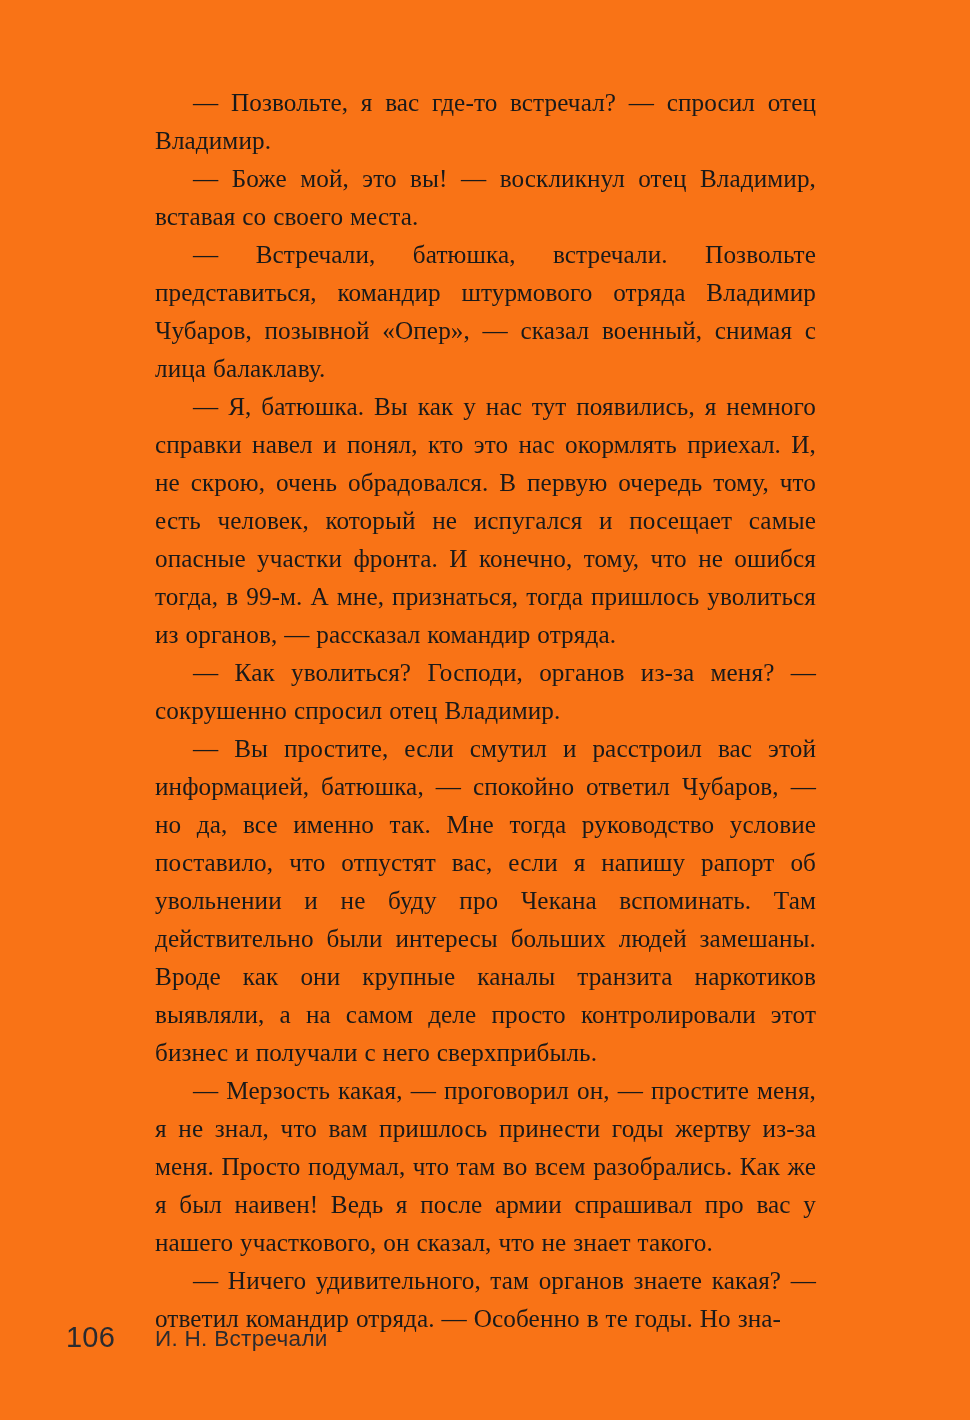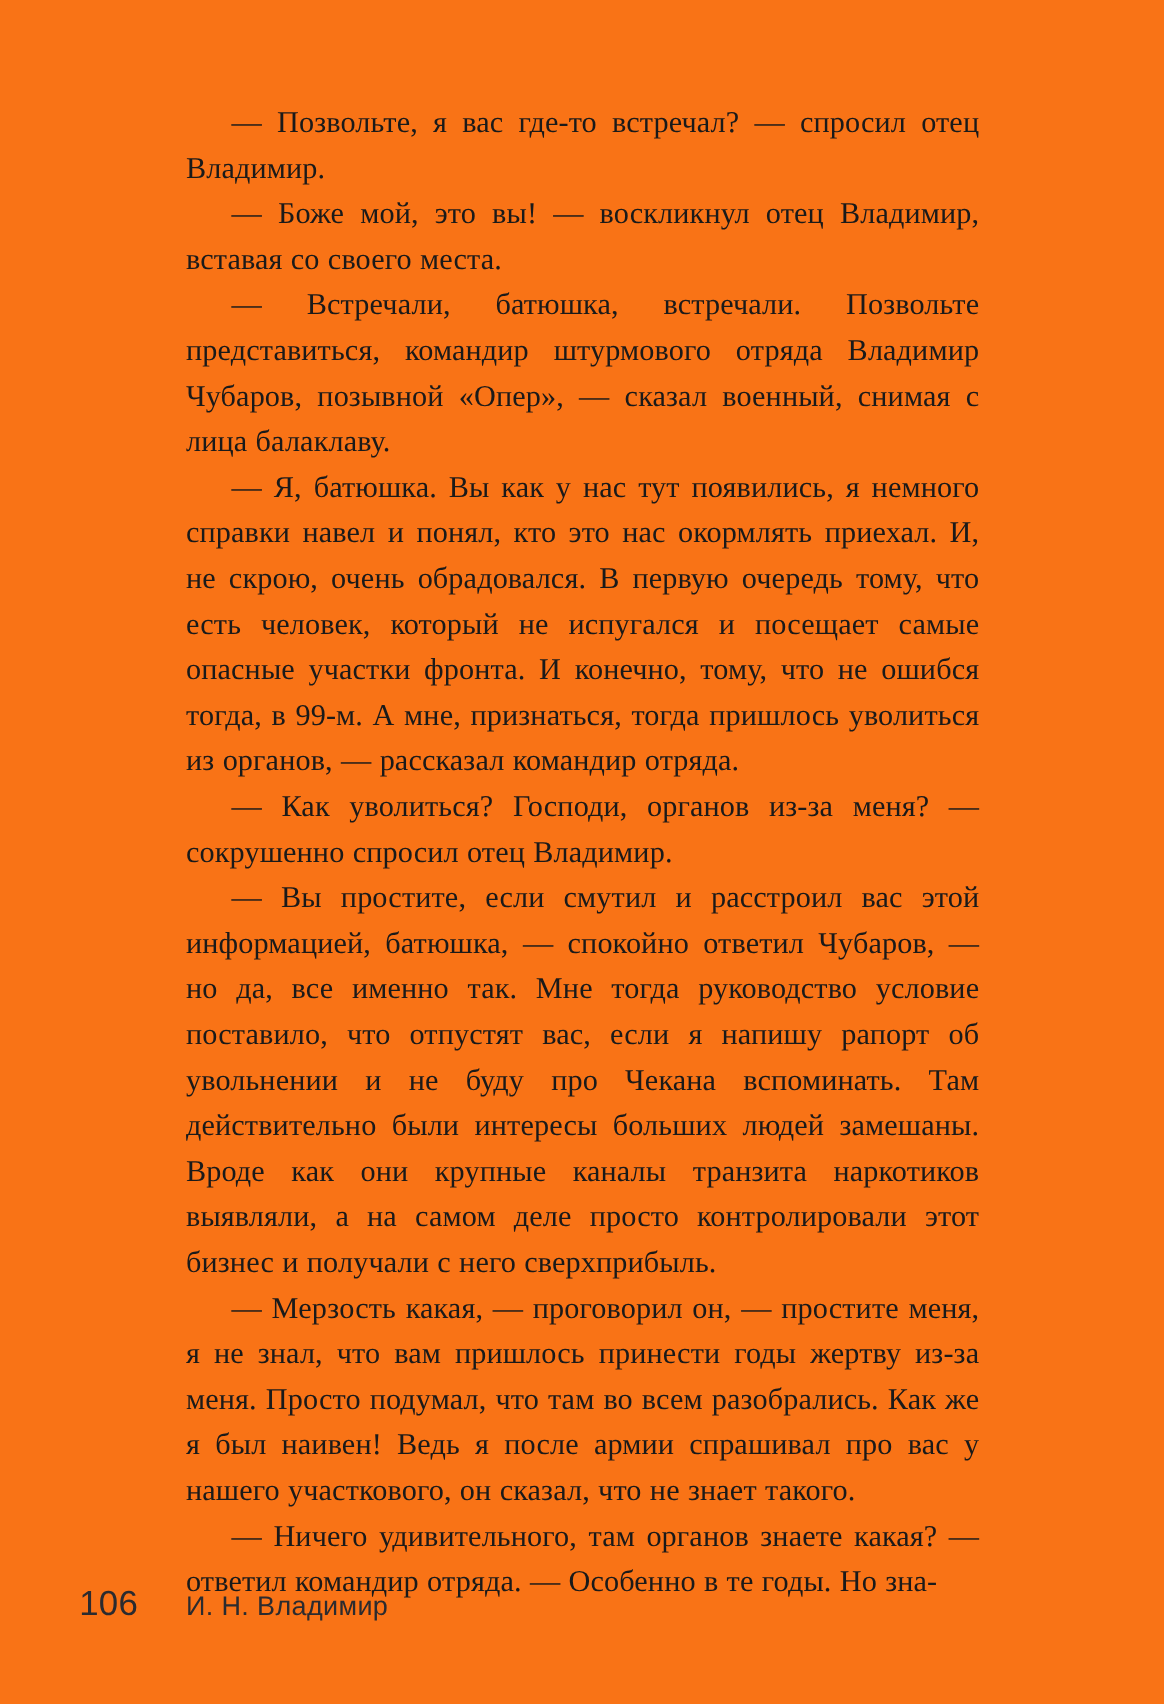--- a/index.html
+++ b/index.html
@@ -90,16 +90,16 @@
     <p class="para">— Встречали, батюшка, встречали. Позвольте представиться, командир штурмового отряда Владимир Чубаров, позывной «Опер», — сказал военный, снимая с лица балаклаву.</p>
     <p class="para">— Я, батюшка. Вы как у нас тут появились, я немного справки навел и понял, кто это нас окормлять приехал. И, не скрою, очень обрадовался. В первую очередь тому, что есть человек, который не испугался и посещает самые опасные участки фронта. И конечно, тому, что не ошибся тогда, в 99-м. А мне, признаться, тогда пришлось уволиться из органов, — рассказал командир отряда.</p>
     <p class="para">— Как уволиться? Господи, органов из-за меня? — сокрушенно спросил отец Владимир.</p>
     <p class="para">— Вы простите, если смутил и расстроил вас этой информацией, батюшка, — спокойно ответил Чубаров, — но да, все именно так. Мне тогда руководство условие поставило, что отпустят вас, если я напишу рапорт об увольнении и не буду про Чекана вспоминать. Там действительно были интересы больших людей замешаны. Вроде как они крупные каналы транзита наркотиков выявляли, а на самом деле просто контролировали этот бизнес и получали с него сверхприбыль.</p>
     <p class="para">— Мерзость какая, — проговорил он, — простите меня, я не знал, что вам пришлось принести годы жертву из-за меня. Просто подумал, что там во всем разобрались. Как же я был наивен! Ведь я после армии спрашивал про вас у нашего участкового, он сказал, что не знает такого.</p>
     <p class="para">— Ничего удивительного, там органов знаете какая? — ответил командир отряда. — Особенно в те годы. Но зна-</p>
   </div>
 
   <div class="footer">
     <span class="footer-page-number">106</span>
-    <span class="footer-author">И. Н. Владимир</span>
+    <span class="footer-author">И. Н. Встречали</span>
   </div>
 
 </div>
 
 </body></html>

